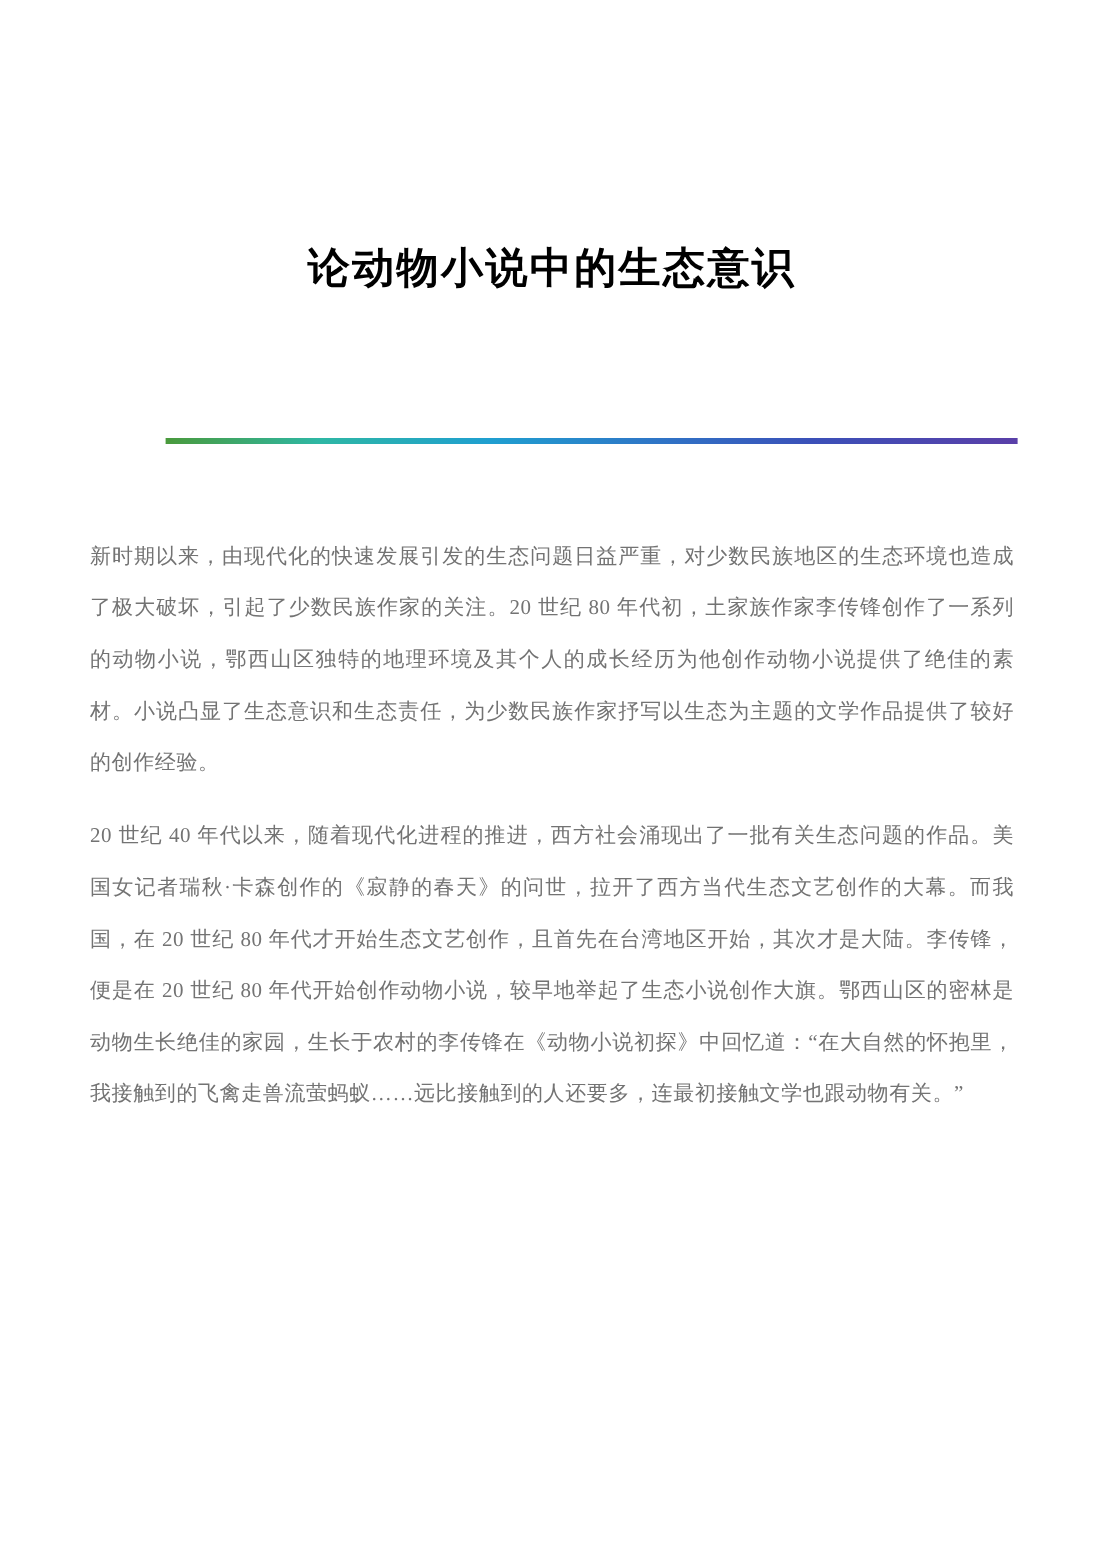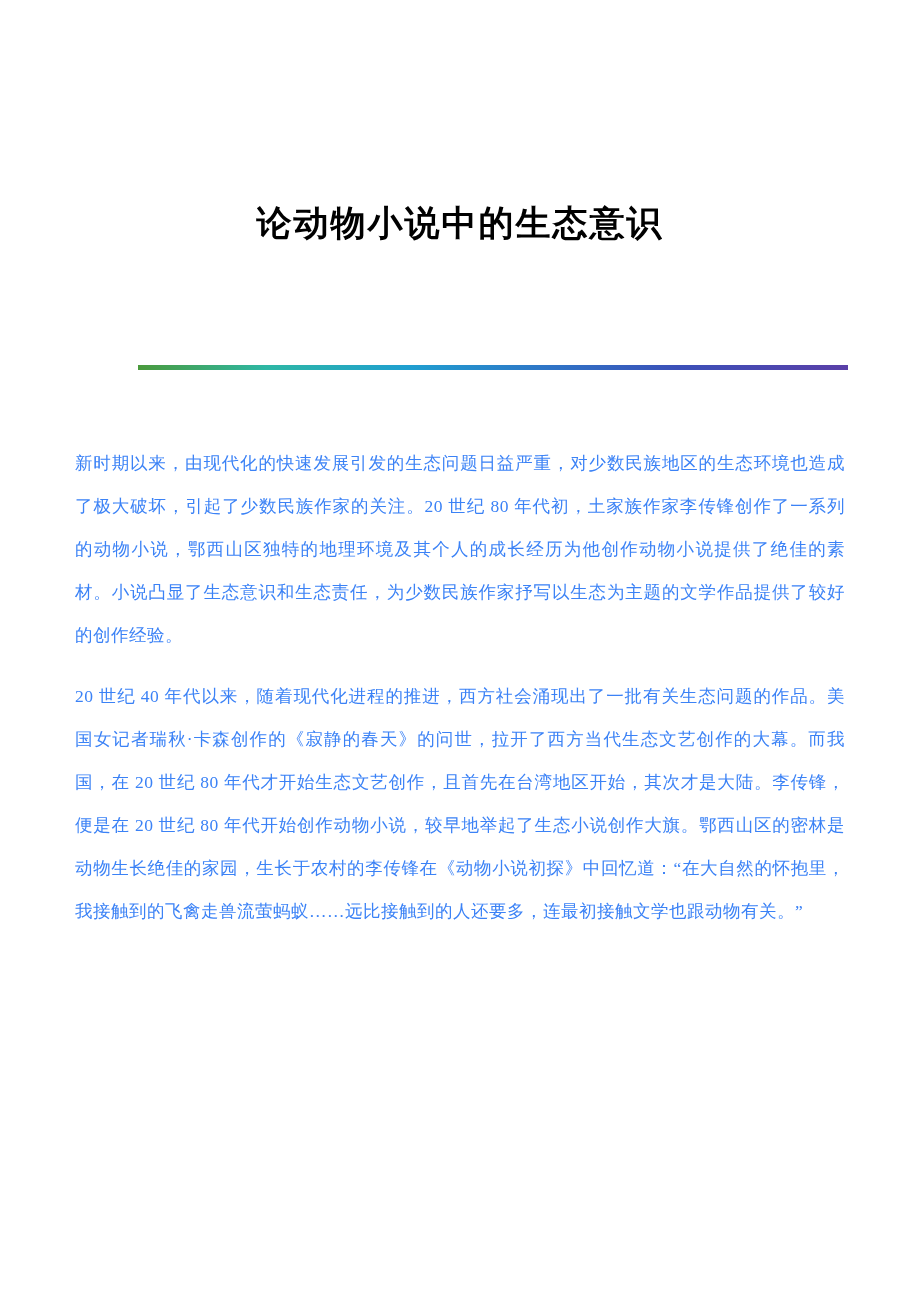--- a/index.html
+++ b/index.html
@@ -43,21 +43,21 @@
   .body-text {
     margin-top: 72px;
   }
   p.para {
     margin: 0 0 18px 0;
     font-size: 17.5px;
     line-height: 43px;
     text-align: justify;
     text-justify: inter-ideograph;
     letter-spacing: 0.5px;
-    color: #3b82f6;
+    color: #737373;
   }
   p.para:last-child {
     margin-bottom: 0;
   }
   .indent-none { text-indent: 0; }
 </style>
 </head>
 <body>
 
 <div class="page">

